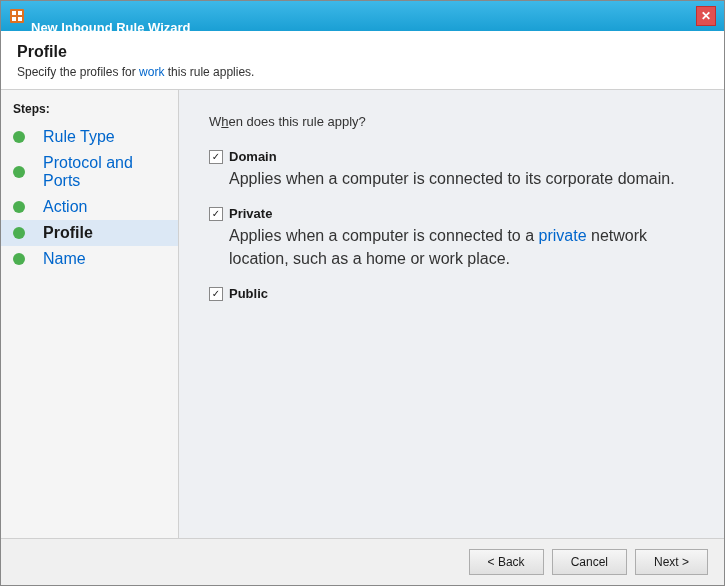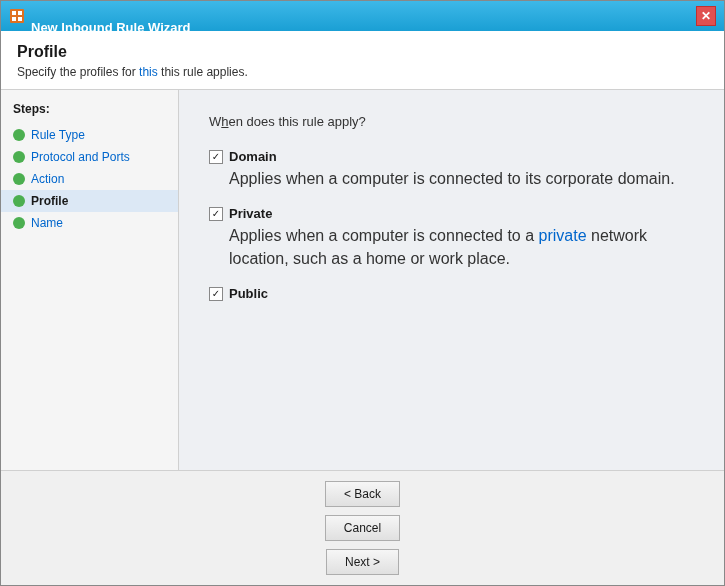--- a/index.html
+++ b/index.html
@@ -117,21 +117,22 @@
       flex-shrink: 0;
       display: flex;
       align-items: center;
       justify-content: center;
     }
     .sidebar-item .dot.active {
       background: #4caf50;
     }
     .sidebar-item-label {
       color: #0066cc;
-      font-size: 12px;
+      font-size: 16px;
+      margin-left: 12px;
     }
     .sidebar-item.active .sidebar-item-label {
       color: #1a1a1a;
       font-weight: 600;
     }
     .main-panel {
       flex: 1;
       padding: 24px 30px;
       background: #eef0f3;
       overflow-y: auto;
@@ -185,21 +186,20 @@
     }
     .footer {
       display: flex;
       justify-content: flex-end;
       align-items: center;
       padding: 10px 16px;
       background: #f0f0f0;
       border-top: 1px solid #d0d0d0;
       gap: 8px;
       flex-shrink: 0;
-      flex-direction: column;
     }
     .footer-btn {
       padding: 5px 18px;
       font-size: 12px;
       border: 1px solid #adadad;
       background: linear-gradient(to bottom, #f6f6f6, #e0e0e0);
       cursor: pointer;
       min-width: 70px;
       color: #1a1a1a;
     }
@@ -224,21 +224,21 @@
       <span class="title-bar-title">New Inbound Rule Wizard</span>
     </div>
     <div class="title-bar-close">✕</div>
   </div>
 
   <div class="content-area">
 
     <div class="header-section">
       <div class="header-title">Profile</div>
       <div class="header-subtitle">
-        <span>Specify the profiles for </span><span class="highlight">this</span><span> this rule applies.</span>
+        <span>Specify the profiles for </span><span class="highlight">work</span><span> this rule applies.</span>
       </div>
     </div>
 
     <div class="main-body">
 
       <div class="sidebar">
         <div class="sidebar-steps-label">Steps:</div>
         <div class="sidebar-item">
           <div class="dot"></div>
           <span class="sidebar-item-label">Rule Type</span>

